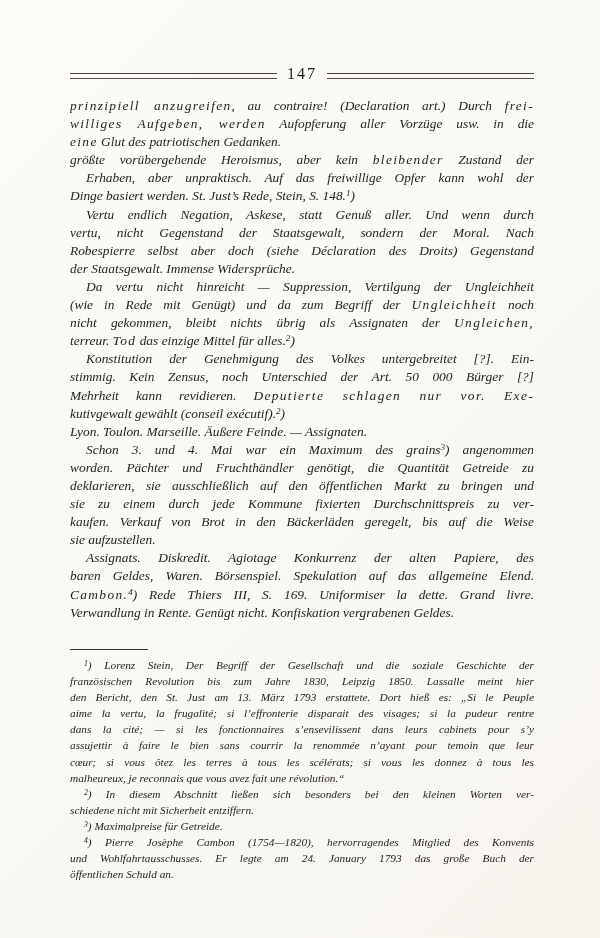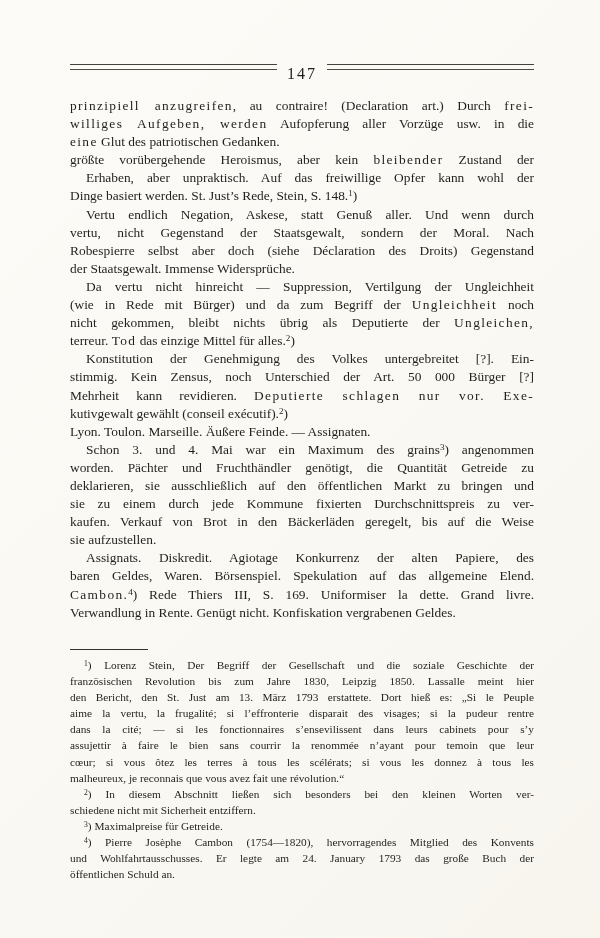--- a/index.html
+++ b/index.html
@@ -17,21 +17,21 @@
     background: linear-gradient(135deg, #fcfbf7 0%, #faf8f3 60%, #f7f5ee 100%);
     color: #211f1c;
     font-family: "Liberation Serif", "DejaVu Serif", serif;
   }
   
   .pagehead {
     position: absolute;
     top: 64px; left: 70px; right: 66px;
     height: 24px;
     display: flex;
-    align-items: flex-start;
+    align-items: center;
   }
   .rule {
     flex: 1;
     height: 4px;
     border-top: 1.6px solid #45413b;
     border-bottom: 1.6px solid #514d46;
   }
   .pageno {
     font-size: 16px;
     letter-spacing: 2px;
@@ -45,20 +45,21 @@
     top: 97px; left: 70px;
     width: 464px;
     font-size: 13.4px;
     line-height: 18.1px;
   }
   .line {
     height: 18.1px;
     overflow: hidden;
     text-align: left;
     hyphens: none;
+    font-style: italic;
   }
   .line.j {
     text-align: justify;
     text-align-last: justify;
   }
   .bodytext .line.ind { text-indent: 16px; }
   .sperr { letter-spacing: 1.35px; }
   .sup {
     font-size: 68%;
     position: relative;
@@ -106,22 +107,22 @@
         <div class="line"><span>Dinge basiert werden. St. Just’s Rede, Stein, S. 148.</span><span class="sup">1</span><span>)</span></div>
       </div>
       <div class="para">
         <div class="line j ind"><span>Vertu endlich Negation, Askese, statt Genuß aller. Und wenn durch</span></div>
         <div class="line j"><span>vertu, nicht Gegenstand der Staatsgewalt, sondern der Moral. Nach</span></div>
         <div class="line j"><span>Robespierre selbst aber doch (siehe Déclaration des Droits) Gegenstand</span></div>
         <div class="line"><span>der Staatsgewalt. Immense Widersprüche.</span></div>
       </div>
       <div class="para">
         <div class="line j ind"><span>Da vertu nicht hinreicht — Suppression, Vertilgung der Ungleichheit</span></div>
-        <div class="line j"><span>(wie in Rede mit Bürger) und da zum Begriff der </span><span class="sperr">Ungleichheit</span><span> noch</span></div>
-        <div class="line j"><span>nicht gekommen, bleibt nichts übrig als Deputierte der </span><span class="sperr">Ungleichen,</span></div>
+        <div class="line j"><span>(wie in Rede mit Genügt) und da zum Begriff der </span><span class="sperr">Ungleichheit</span><span> noch</span></div>
+        <div class="line j"><span>nicht gekommen, bleibt nichts übrig als Assignaten der </span><span class="sperr">Ungleichen,</span></div>
         <div class="line"><span>terreur. </span><span class="sperr">Tod</span><span> das einzige Mittel für alles.</span><span class="sup">2</span><span>)</span></div>
       </div>
       <div class="para">
         <div class="line j ind"><span>Konstitution der Genehmigung des Volkes untergebreitet [?]. Ein-</span></div>
         <div class="line j"><span>stimmig. Kein Zensus, noch Unterschied der Art. 50 000 Bürger [?]</span></div>
         <div class="line j"><span>Mehrheit kann revidieren. </span><span class="sperr">Deputierte schlagen nur vor. Exe-</span></div>
         <div class="line"><span>kutivgewalt gewählt (conseil exécutif).</span><span class="sup">2</span><span>)</span></div>
       </div>
       <div class="para">
         <div class="line"><span>Lyon. Toulon. Marseille. Äußere Feinde. — Assignaten.</span></div>

